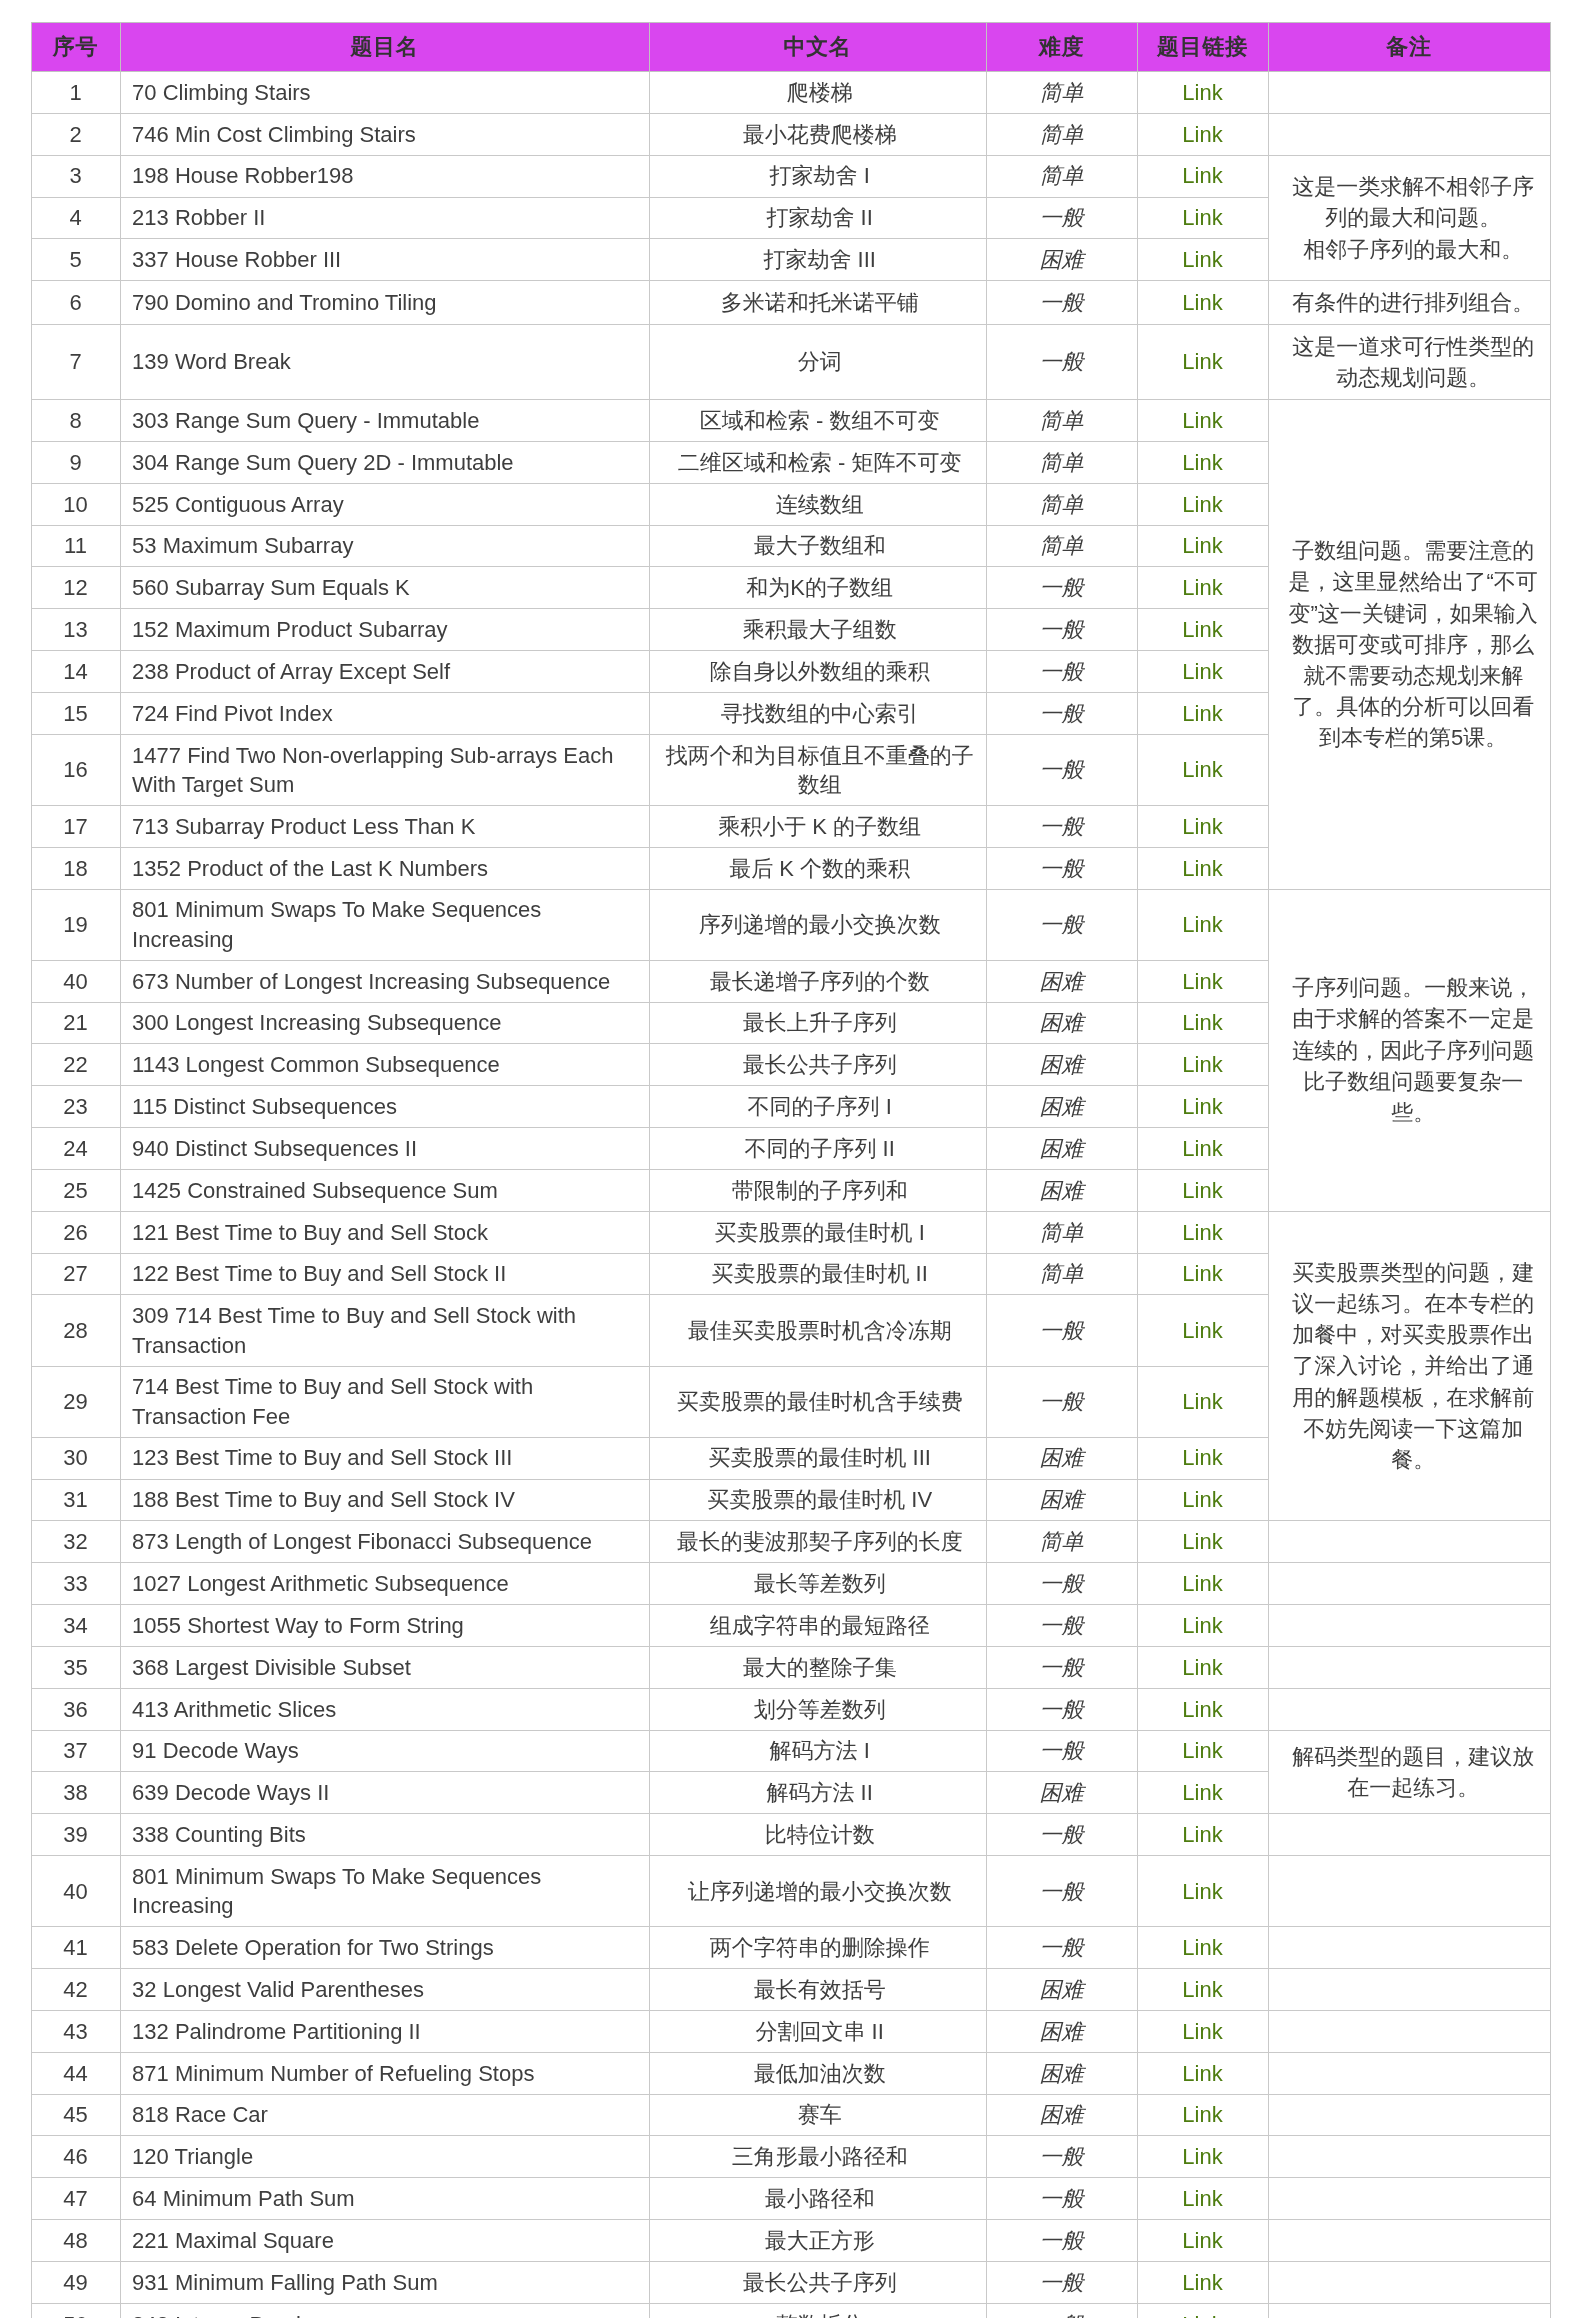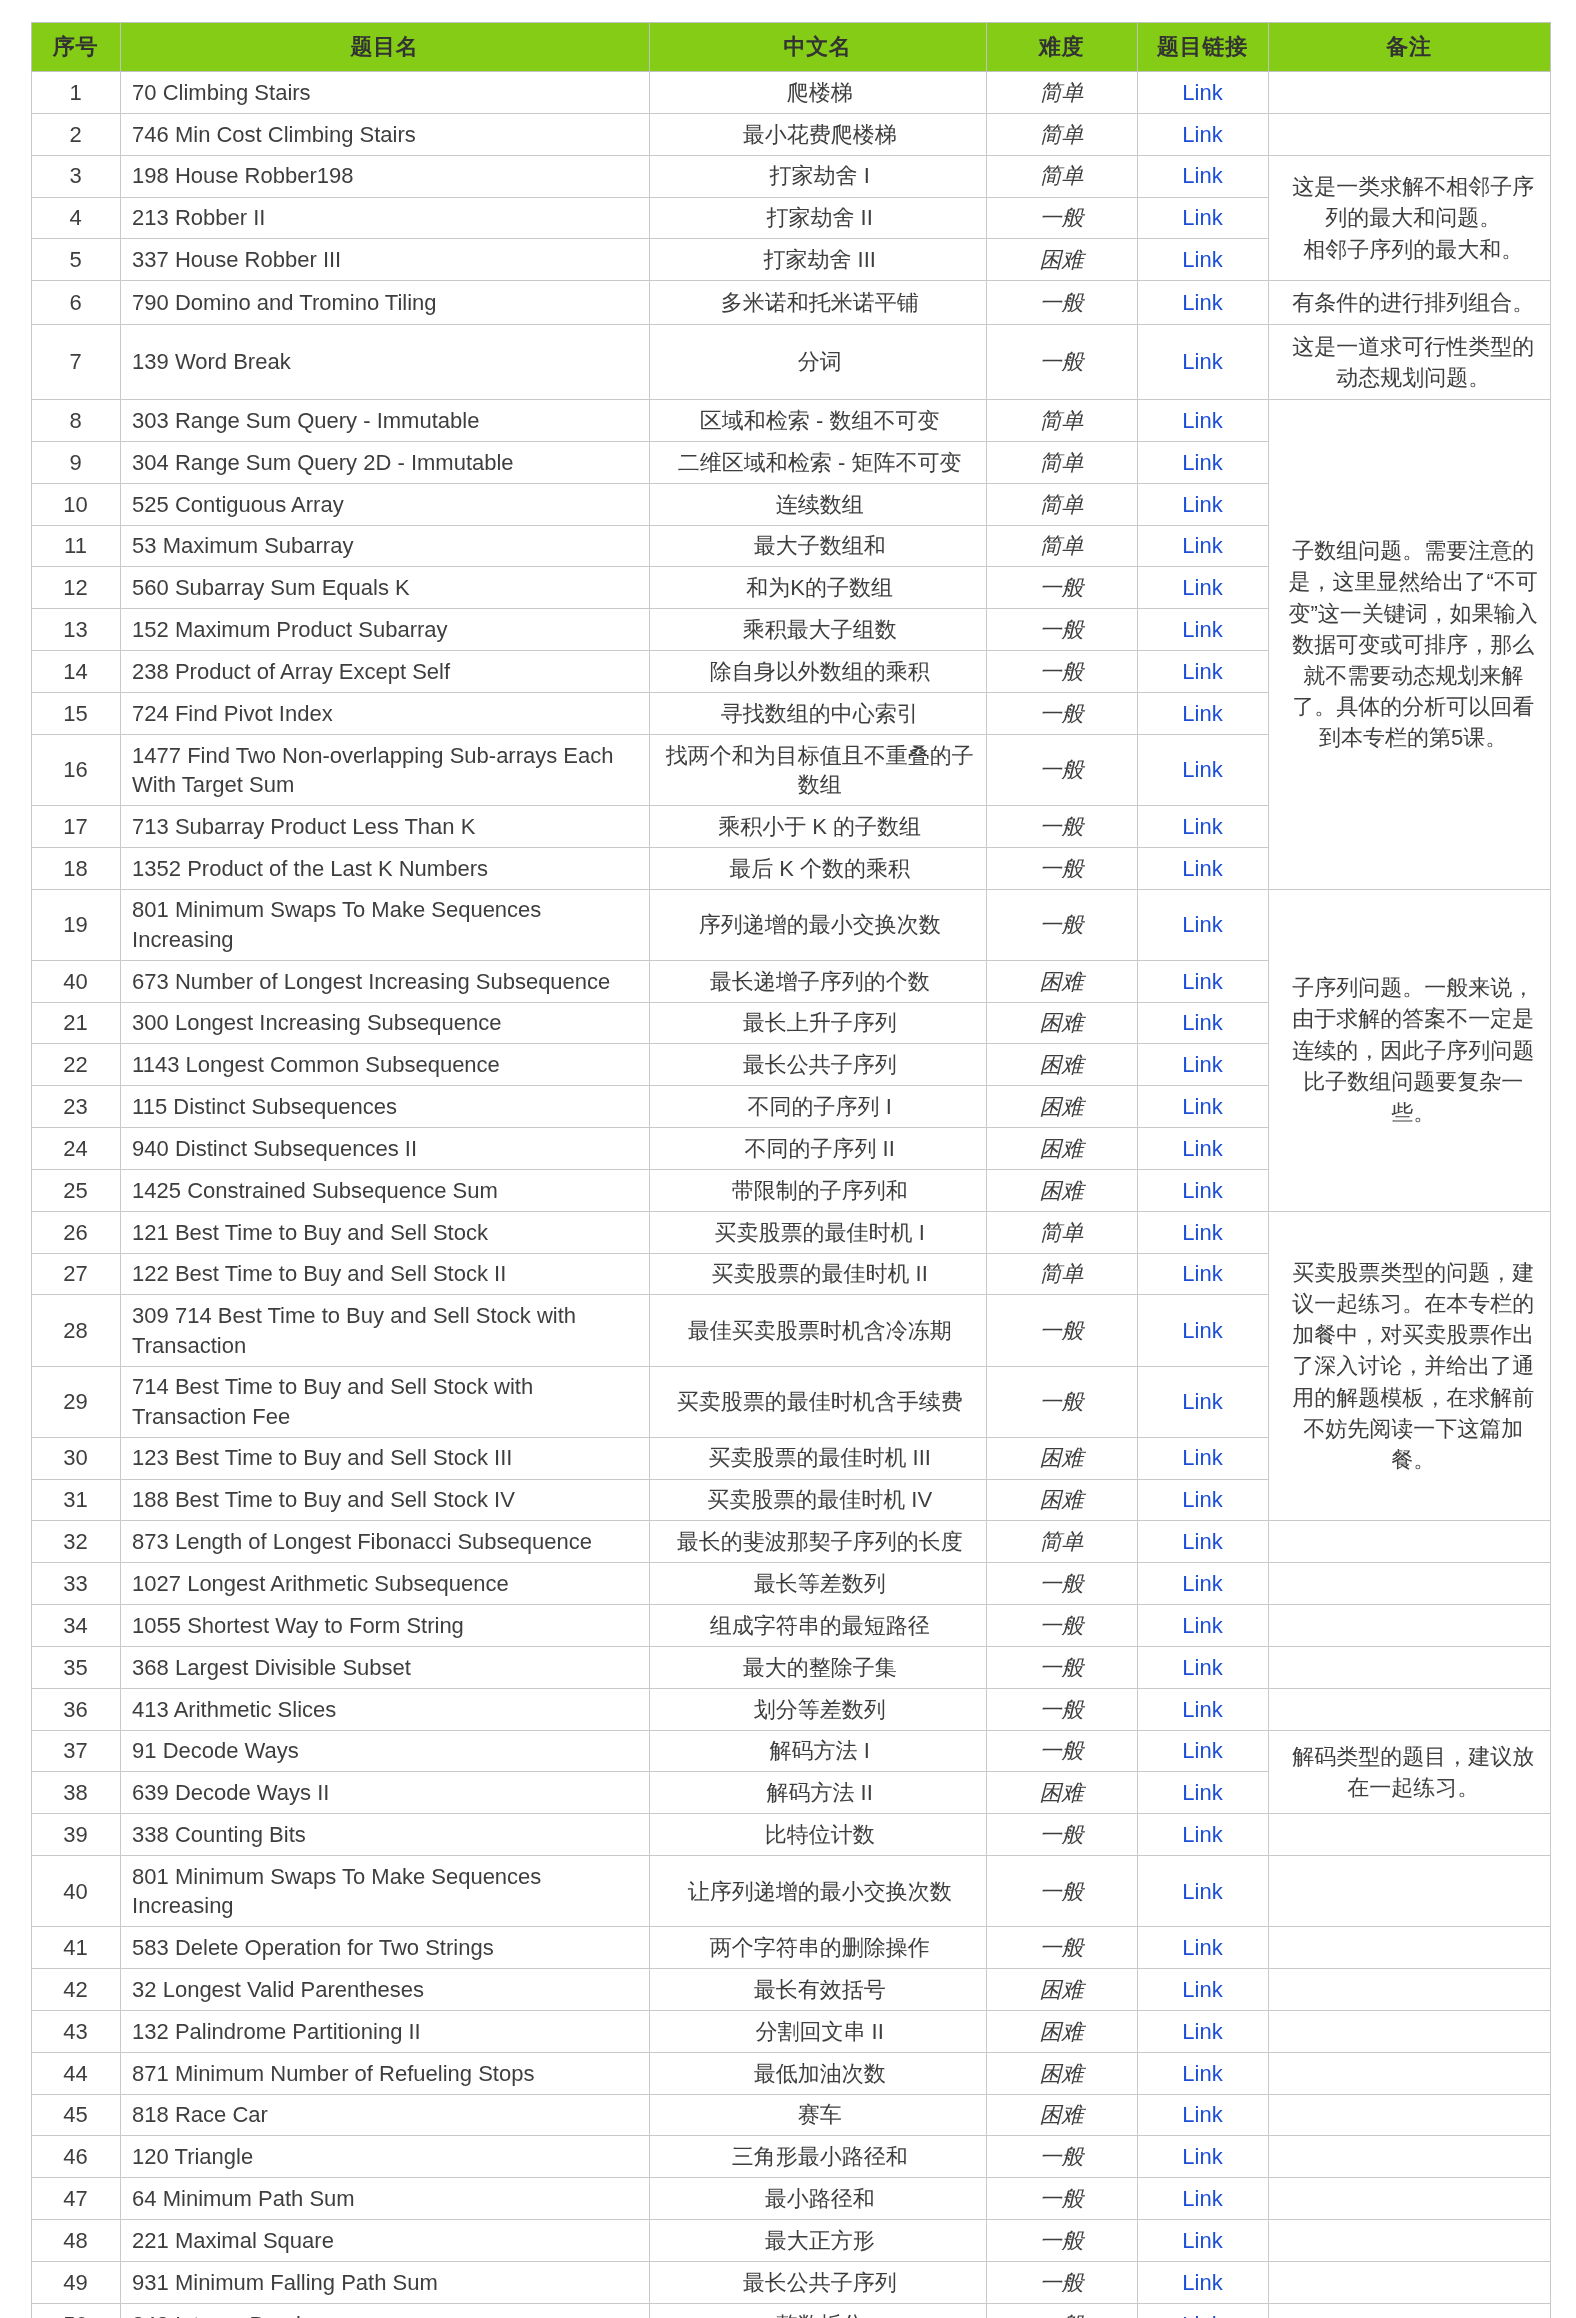--- a/index.html
+++ b/index.html
@@ -12,39 +12,39 @@
   table.problems{
     border-collapse:collapse;table-layout:fixed;width:1520px;
   }
   col.w-no{width:89px;}
   col.w-title{width:529px;}
   col.w-cn{width:337px;}
   col.w-diff{width:151px;}
   col.w-link{width:131px;}
   col.w-note{width:282px;}
   th{
-    background:#84cc16;color:#333333;font-size:22px;font-weight:bold;
+    background:#d946ef;color:#333333;font-size:22px;font-weight:bold;
     height:46px;border:0.7px solid #c2c2c2;text-align:center;
     letter-spacing:0.7px;
   }
   td{
     border:0.7px solid #c9c9c9;font-size:22px;vertical-align:middle;
     padding:5.8px 7.3px;line-height:1.33;
   }
   tbody tr{height:40px;}
   td.c-no{text-align:center;padding:5.8px 2.9px;}
   td.c-title{text-align:left;padding-left:11.6px;padding-right:7.3px;margin-top:8px;}
   td.c-cn{text-align:center;padding-left:11.6px;padding-right:7.3px;}
   td.c-diff{text-align:center;font-style:italic;}
   td.c-link{text-align:center;}
   td.c-note{
     text-align:center;padding-left:17px;padding-right:8.7px;
     white-space:pre-line;line-height:1.42;
   }
-  a.plink{color:#1d4ed8;text-decoration:none;font-weight:500;}
+  a.plink{color:#4d7c0f;text-decoration:none;font-weight:500;}
 </style>
 </head>
 <body>
 
 <div class="page">
   <table class="problems">
     <colgroup>
       <col class="w-no">
         <col class="w-title">
         <col class="w-cn">

